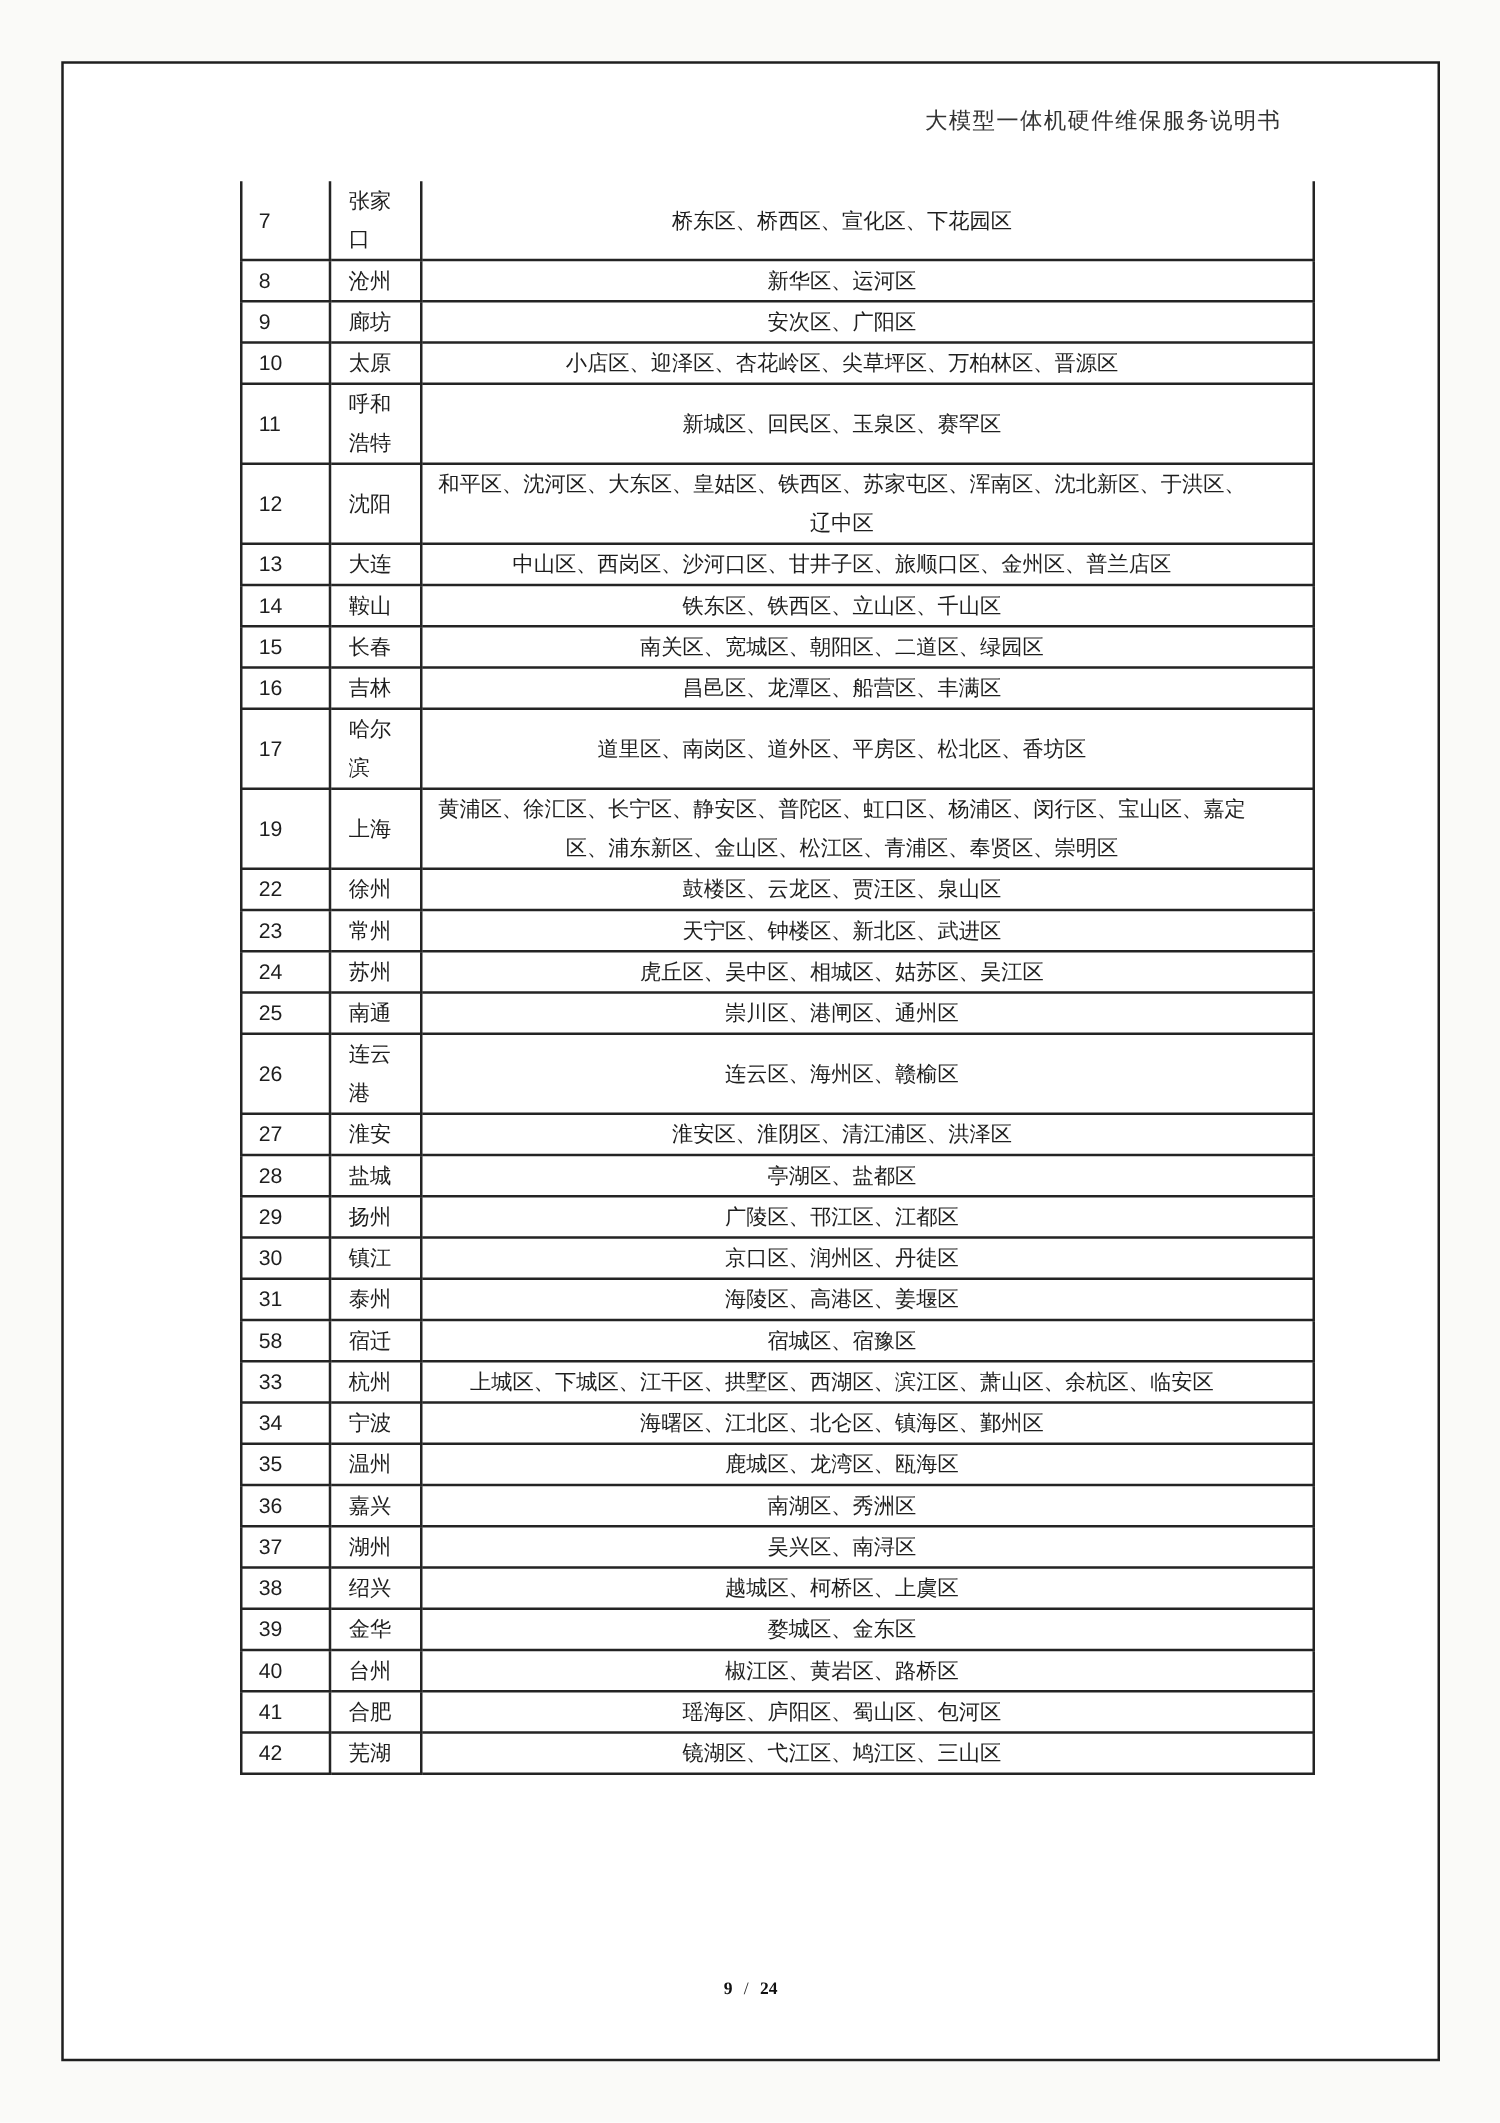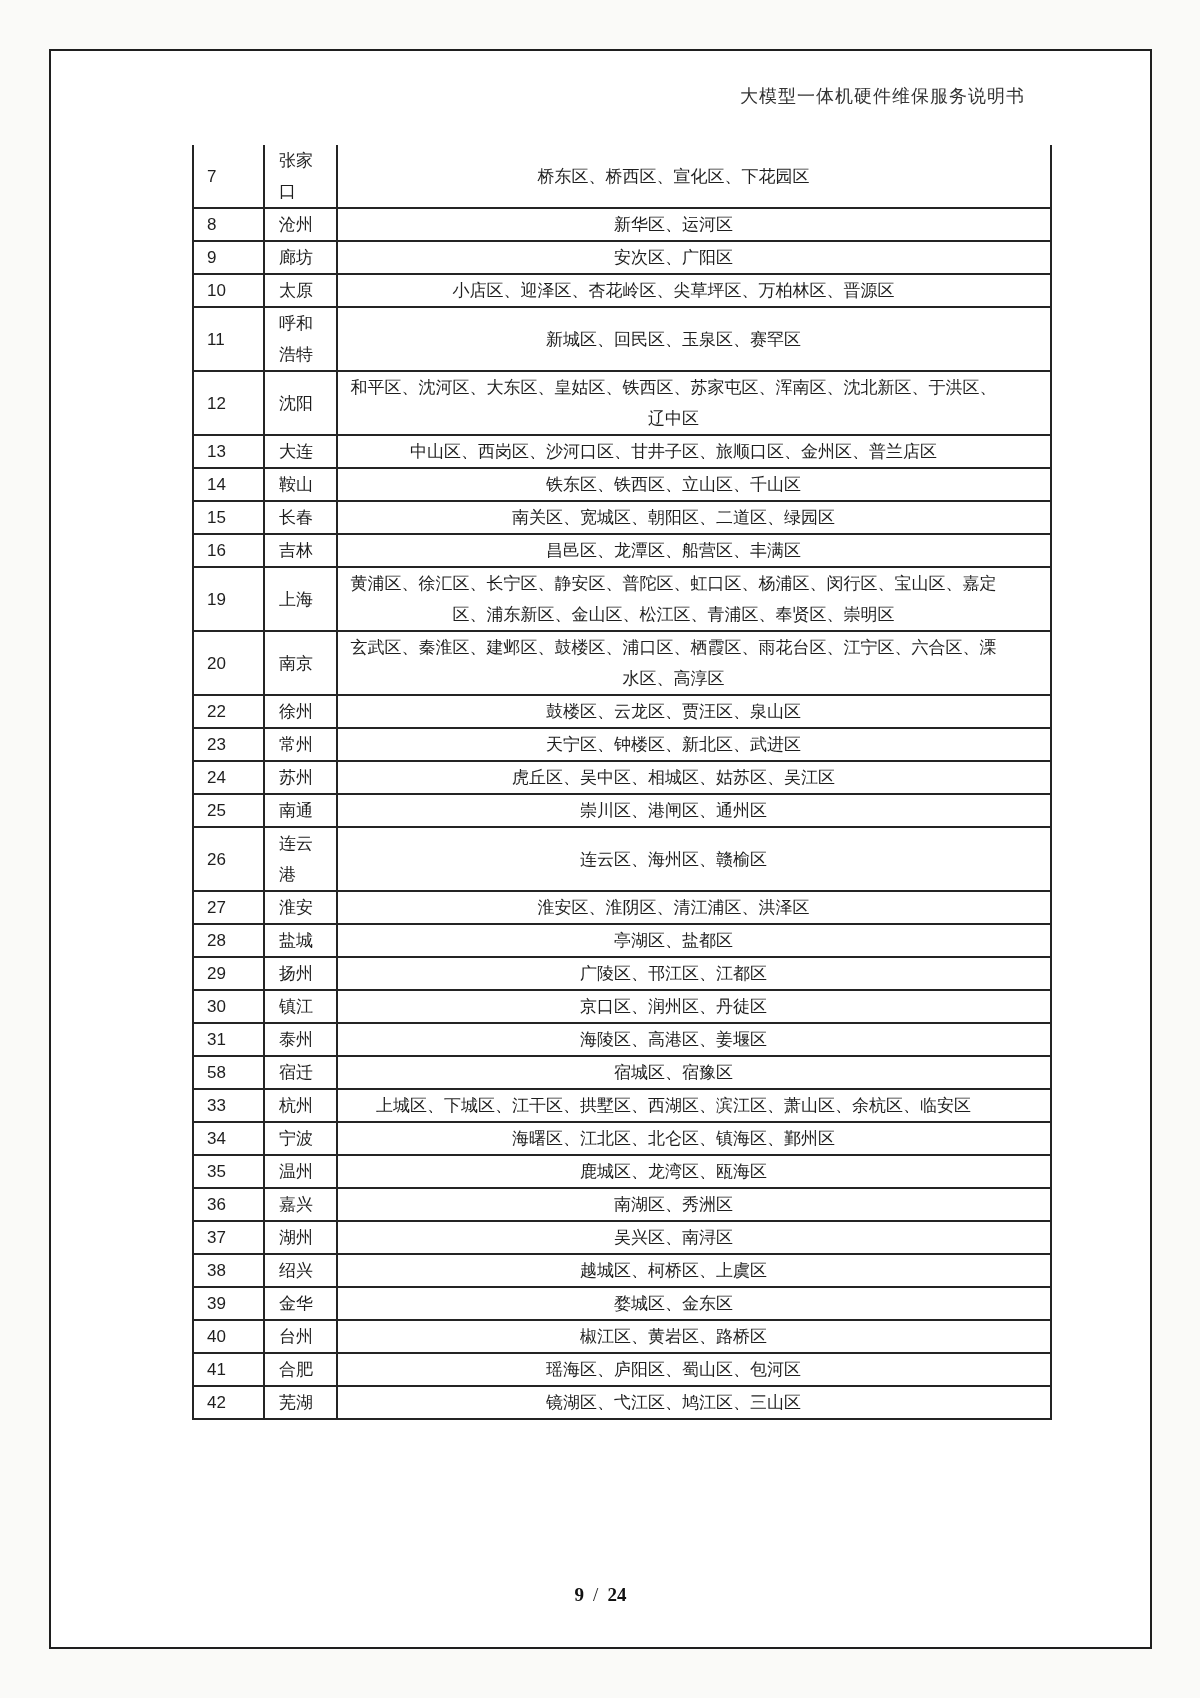--- a/index.html
+++ b/index.html
@@ -70,21 +70,21 @@
     padding:0 50px 0 9px;
     text-align:center;
   }
   .doc-footer{
     position:absolute;
     top:1584px;
     left:49px;
     width:1103px;
     text-align:center;
     font-family:"Liberation Serif", serif;
-    font-size:19px;
+    font-size:14px;
     color:#111;
   }
   .doc-footer .pg{font-weight:bold;}
   .doc-footer .sep{font-weight:normal;margin:0 9px;color:#222;}
 </style>
 </head>
 <body>
 
 <div class="canvas">
 
@@ -143,30 +143,30 @@
     <td class="num">15</td>
     <td class="city">长春</td>
     <td class="dist">南关区、宽城区、朝阳区、二道区、绿园区</td>
   </tr>
         <tr>
     <td class="num">16</td>
     <td class="city">吉林</td>
     <td class="dist">昌邑区、龙潭区、船营区、丰满区</td>
   </tr>
         <tr>
+    <td class="num">17</td>
+    <td class="city">哈尔滨</td>
+    <td class="dist">道里区、南岗区、道外区、平房区、松北区、香坊区</td>
+  </tr>
+        <tr>
     <td class="num">19</td>
     <td class="city">上海</td>
     <td class="dist">黄浦区、徐汇区、长宁区、静安区、普陀区、虹口区、杨浦区、闵行区、宝山区、嘉定区、浦东新区、金山区、松江区、青浦区、奉贤区、崇明区</td>
   </tr>
         <tr>
-    <td class="num">20</td>
-    <td class="city">南京</td>
-    <td class="dist">玄武区、秦淮区、建邺区、鼓楼区、浦口区、栖霞区、雨花台区、江宁区、六合区、溧水区、高淳区</td>
-  </tr>
-        <tr>
     <td class="num">22</td>
     <td class="city">徐州</td>
     <td class="dist">鼓楼区、云龙区、贾汪区、泉山区</td>
   </tr>
         <tr>
     <td class="num">23</td>
     <td class="city">常州</td>
     <td class="dist">天宁区、钟楼区、新北区、武进区</td>
   </tr>
         <tr>

